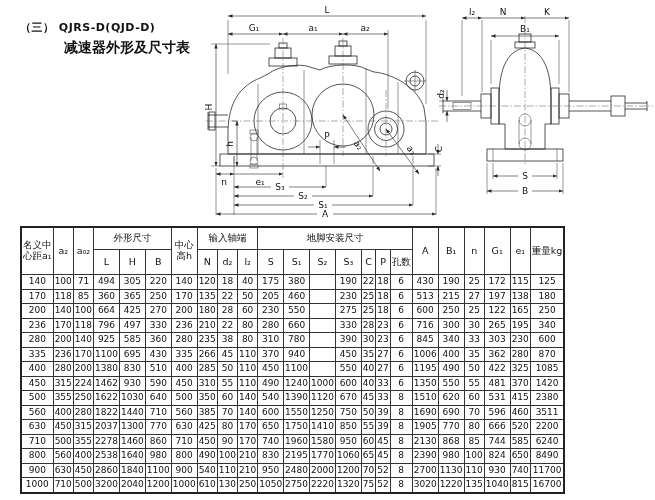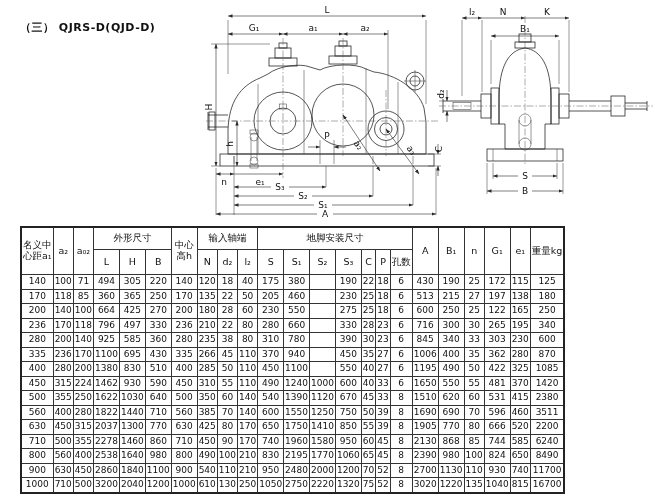--- a/index.html
+++ b/index.html
@@ -35,20 +35,21 @@
   .dim-table thead tr.grp th{height:21px;}
   .dim-table thead tr.sub th{height:24px;}
   .dim-table tbody td{height:13.5px;line-height:13.5px;font-size:9px;}
   .blk{display:block;}
 </style>
 </head>
 <body>
 
 <div class="title-block">
   <div class="title-line1">（三） QJRS-D(QJD-D)</div>
+  <div class="title-line2">减速器外形及尺寸表</div>
 </div>
 
 <svg id="side-view" class="drawing" viewBox="0 0 235 214">
   <defs>
     <marker id="ar" viewBox="0 0 8 8" refX="7.5" refY="4" markerWidth="8" markerHeight="8" orient="auto-start-reverse">
       <path d="M0,1.2 L8,4 L0,6.8 z" fill="#2a2a2a"></path>
     </marker>
   </defs>
 
   <g>
@@ -427,21 +428,21 @@
         <td>310</td>
         <td>55</td>
         <td>110</td>
         <td>490</td>
         <td>1240</td>
         <td>1000</td>
         <td>600</td>
         <td>40</td>
         <td>33</td>
         <td>6</td>
-        <td>1650</td>
+        <td>1350</td>
         <td>550</td>
         <td>55</td>
         <td>481</td>
         <td>370</td>
         <td>1420</td>
       </tr>
       <tr>
         <td>500</td>
         <td>355</td>
         <td>250</td>

